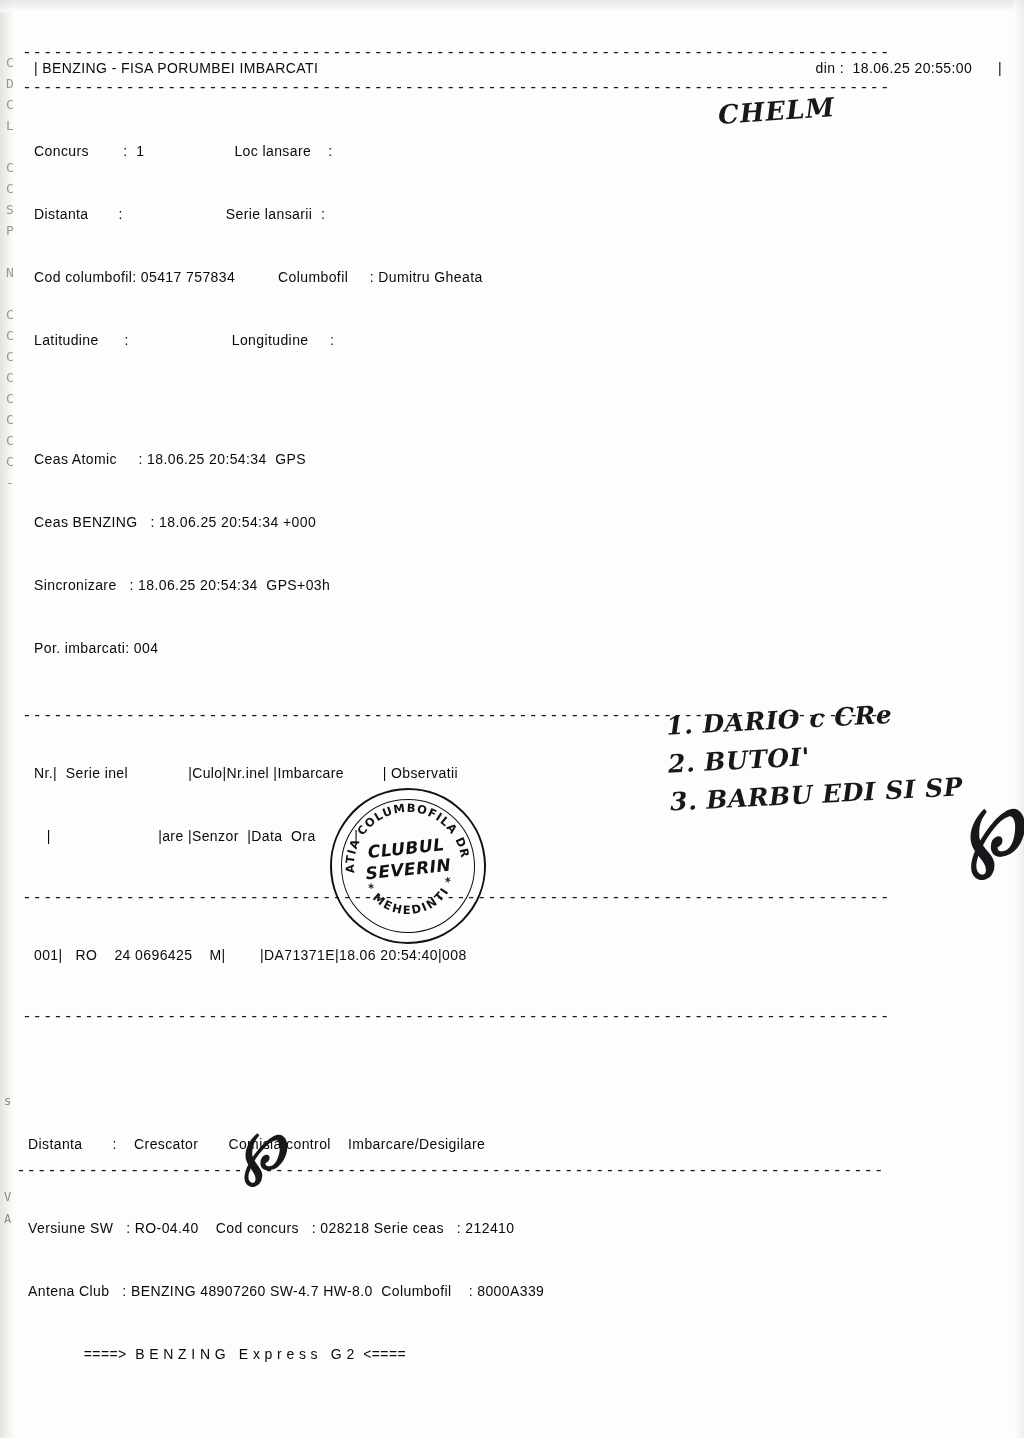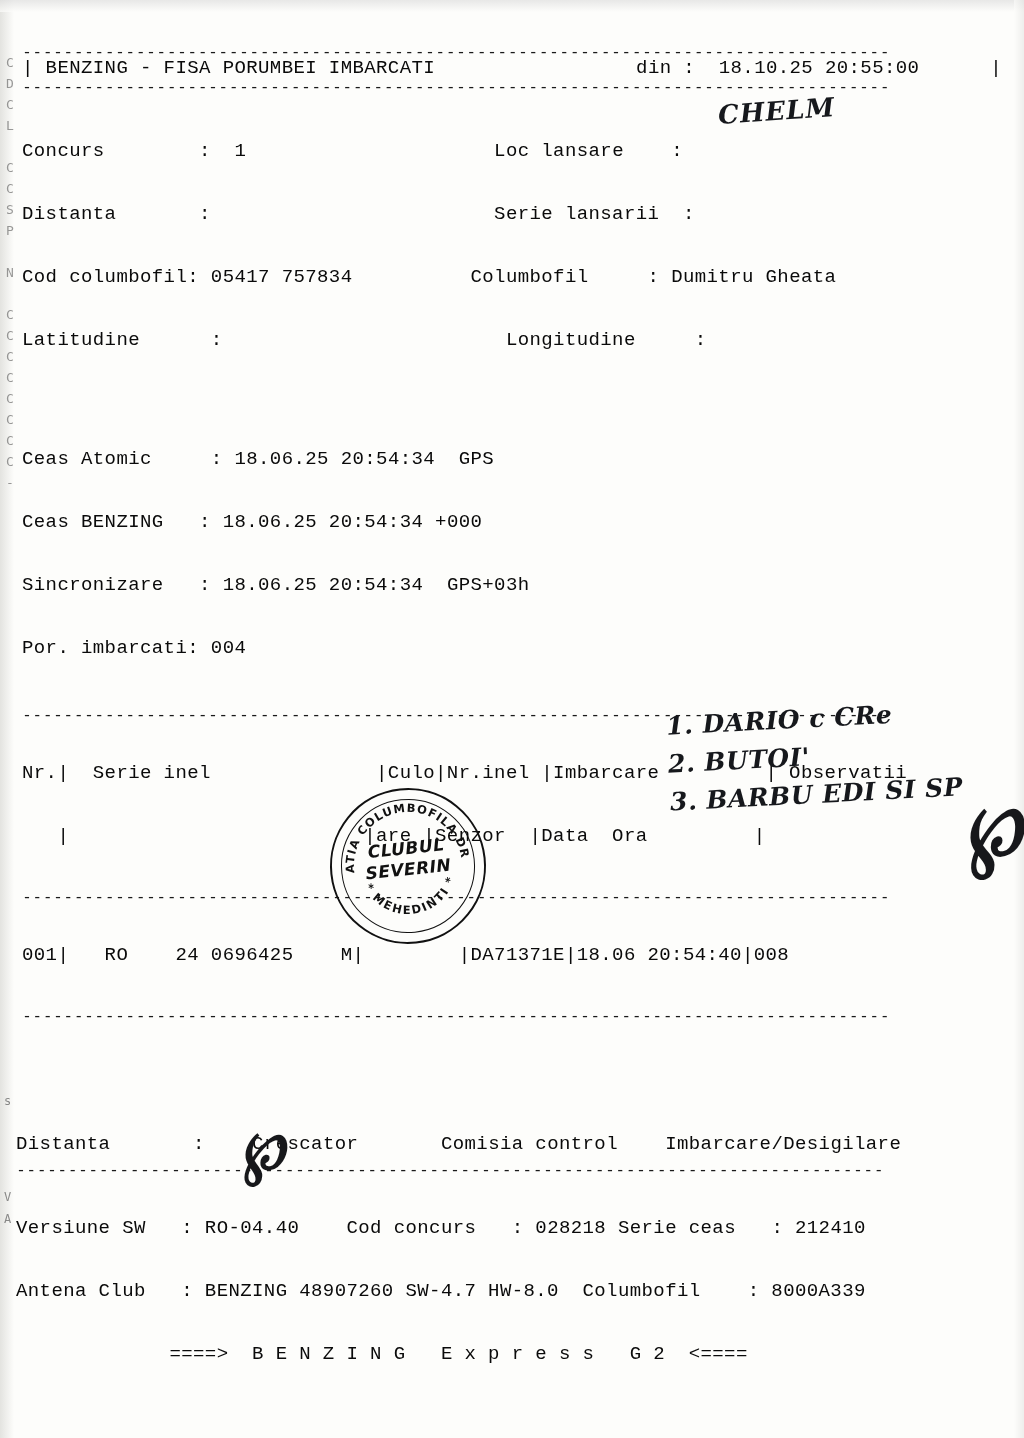--- a/index.html
+++ b/index.html
@@ -38,25 +38,26 @@
     opacity: .7;
   }
   .scan-edge-right {
     position: absolute;
     right: 0; top: 0;
     width: 10px; height: 1438px;
     background: linear-gradient(to left, #e4e4e2, #fdfdfb);
     opacity: .6;
   }
   .mono {
-    font-family: Liberation Mono, monospace;
-    white-space: pre;
-    font-size: 19px;
+    font-family: Liberation Sans, sans-serif;
+    white-space: pre;
+    font-size: 14px;
     line-height: 21px;
     letter-spacing: .4px;
+    margin-left: 12px;
   }
   .report {
     position: absolute;
     left: 22px;
     top: 44px;
     width: 980px;
   }
   .rule {
     white-space: pre;
     font-family: "DejaVu Sans Mono", monospace;
@@ -228,21 +229,21 @@
 C
 C
 -</div>
 
   <div class="report">
 
     <div class="rule">------------------------------------------------------------------------------------</div>
 
     <div class="mono hdr-line">
       <span>| BENZING - FISA PORUMBEI IMBARCATI</span>
-      <span><span>din :</span>  <span>18.10.25 20:55:00</span>      <span>|</span></span>
+      <span><span>din :</span>  <span>18.06.25 20:55:00</span>      <span>|</span></span>
     </div>
 
     <div class="rule">------------------------------------------------------------------------------------</div>
 
     <div class="spacer-6"></div>
 
     <div class="mono">
       <div class="row"><span>Concurs</span>        :  <span>1</span>                     <span>Loc lansare</span>    :</div>
       <div class="row"><span>Distanta</span>       :                        <span>Serie lansarii</span>  :</div>
       <div class="row"><span>Cod columbofil:</span> <span>05417 757834</span>          <span>Columbofil</span>     : <span>Dumitru Gheata</span></div>

